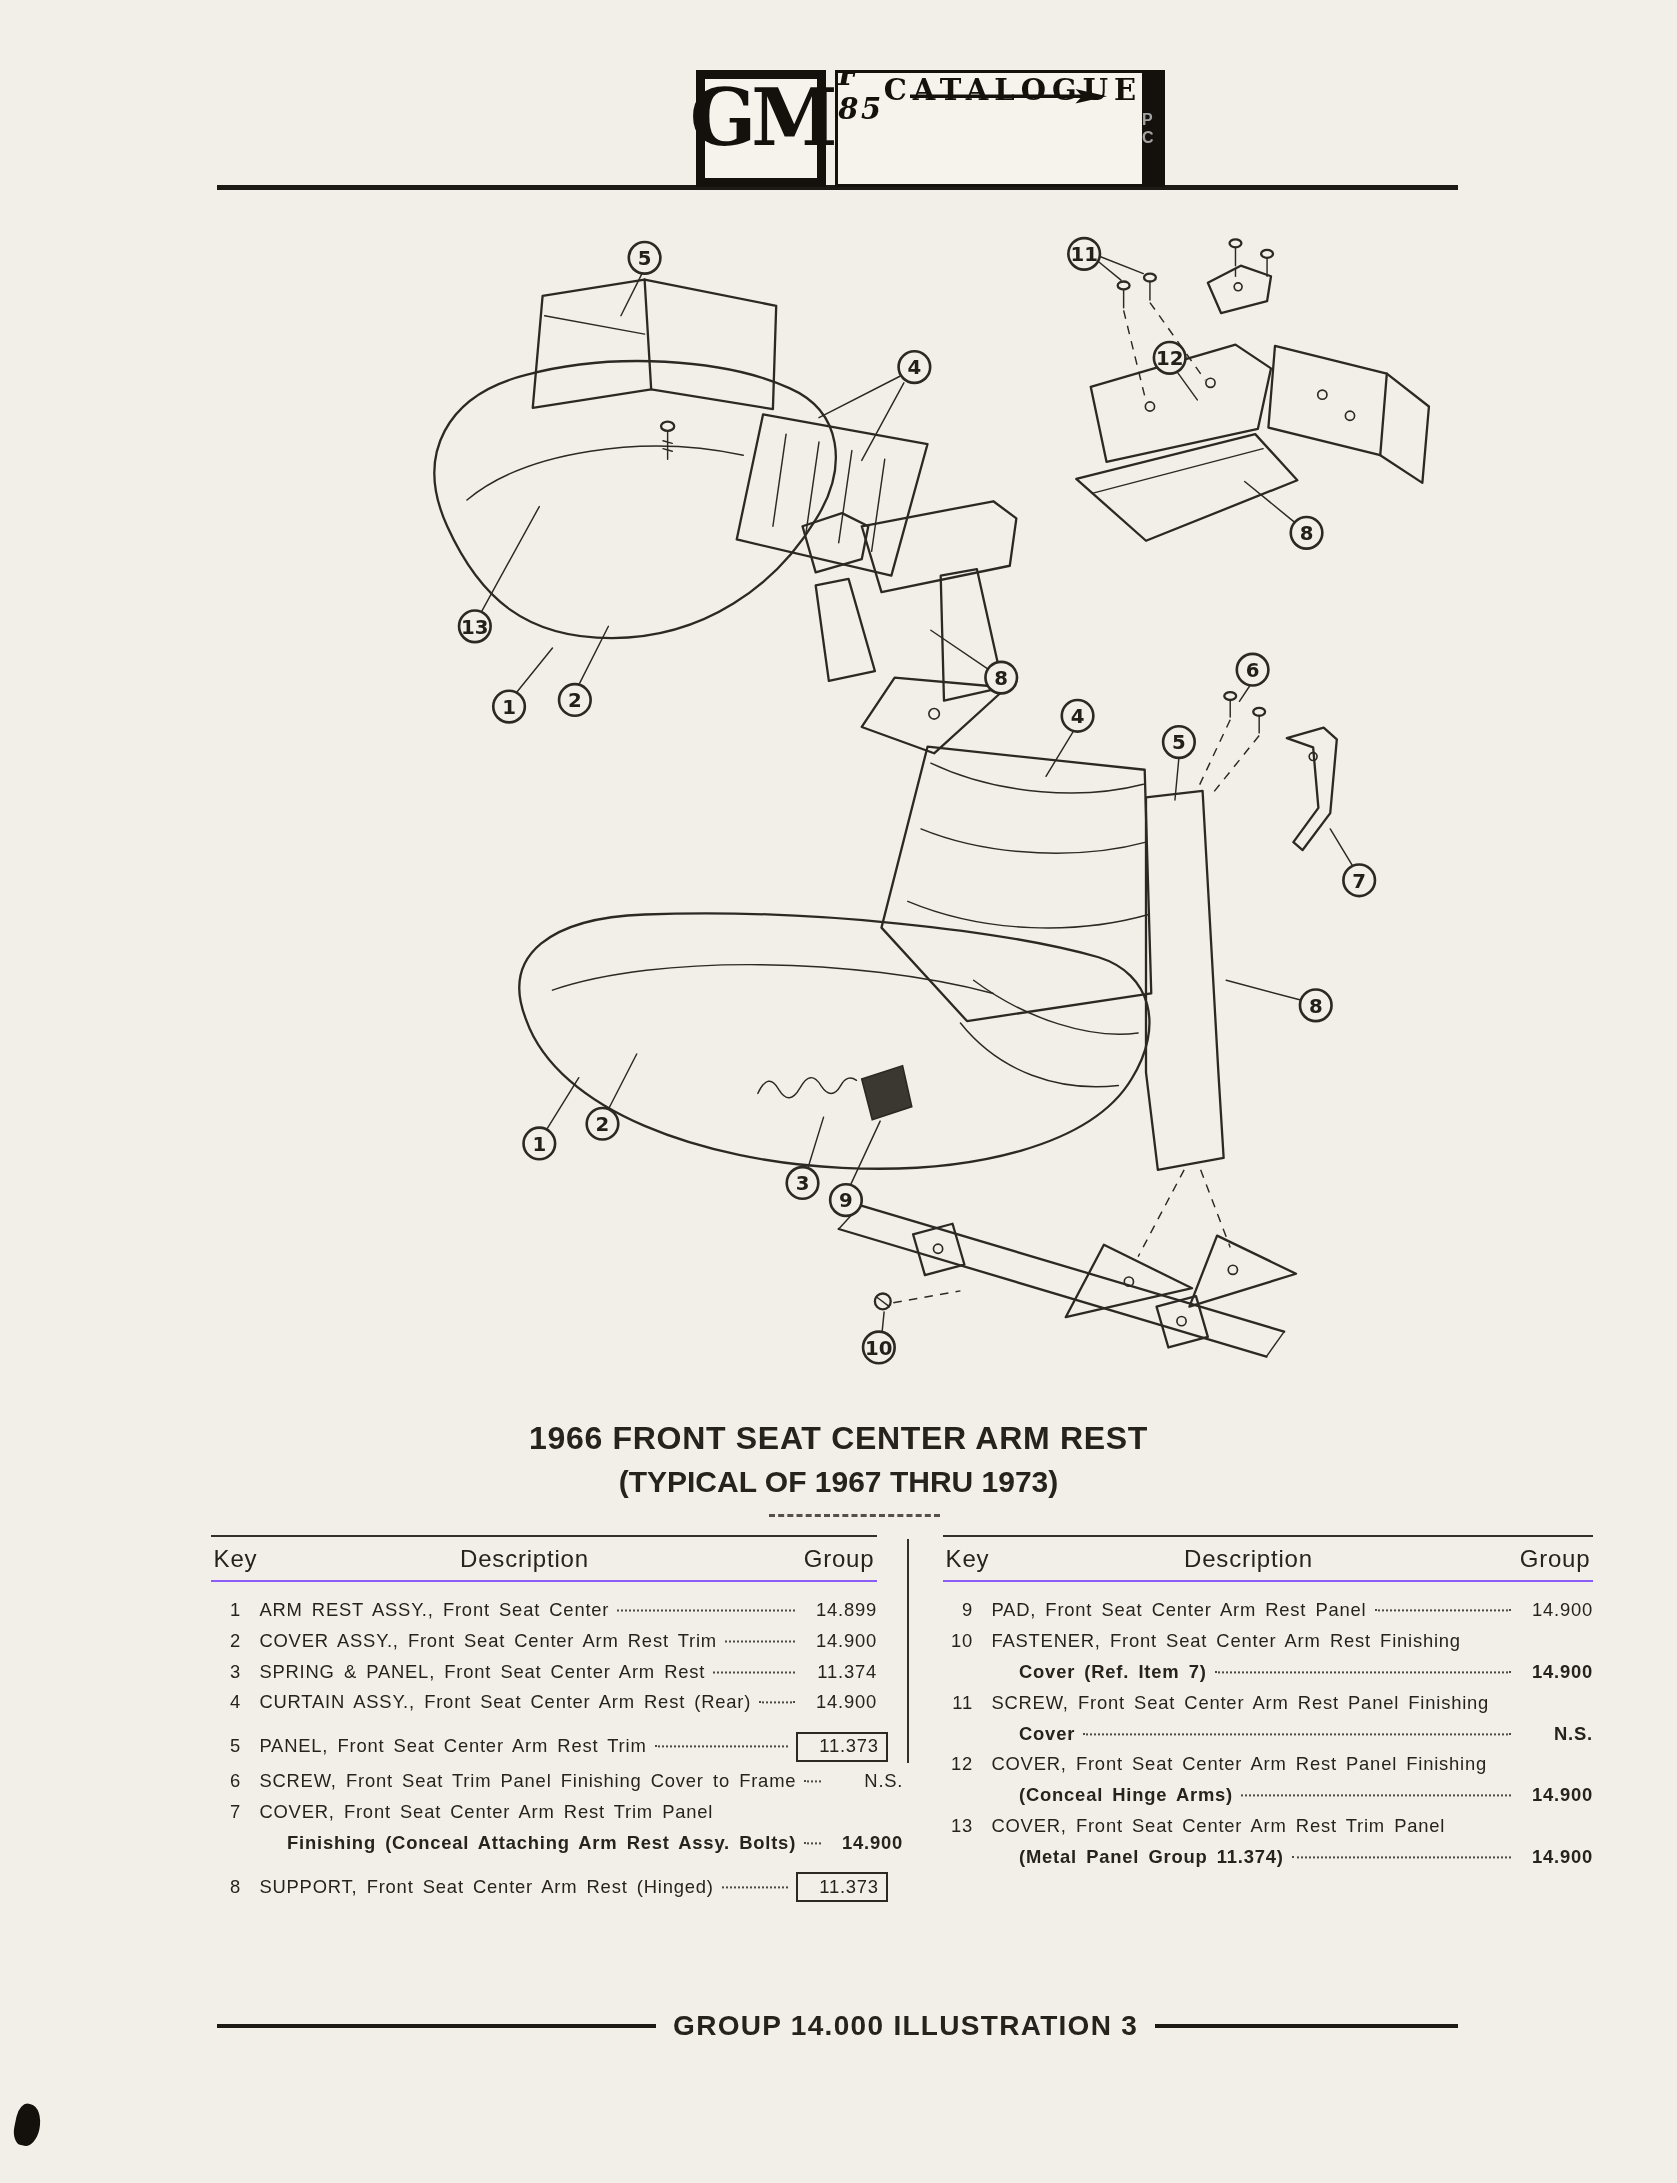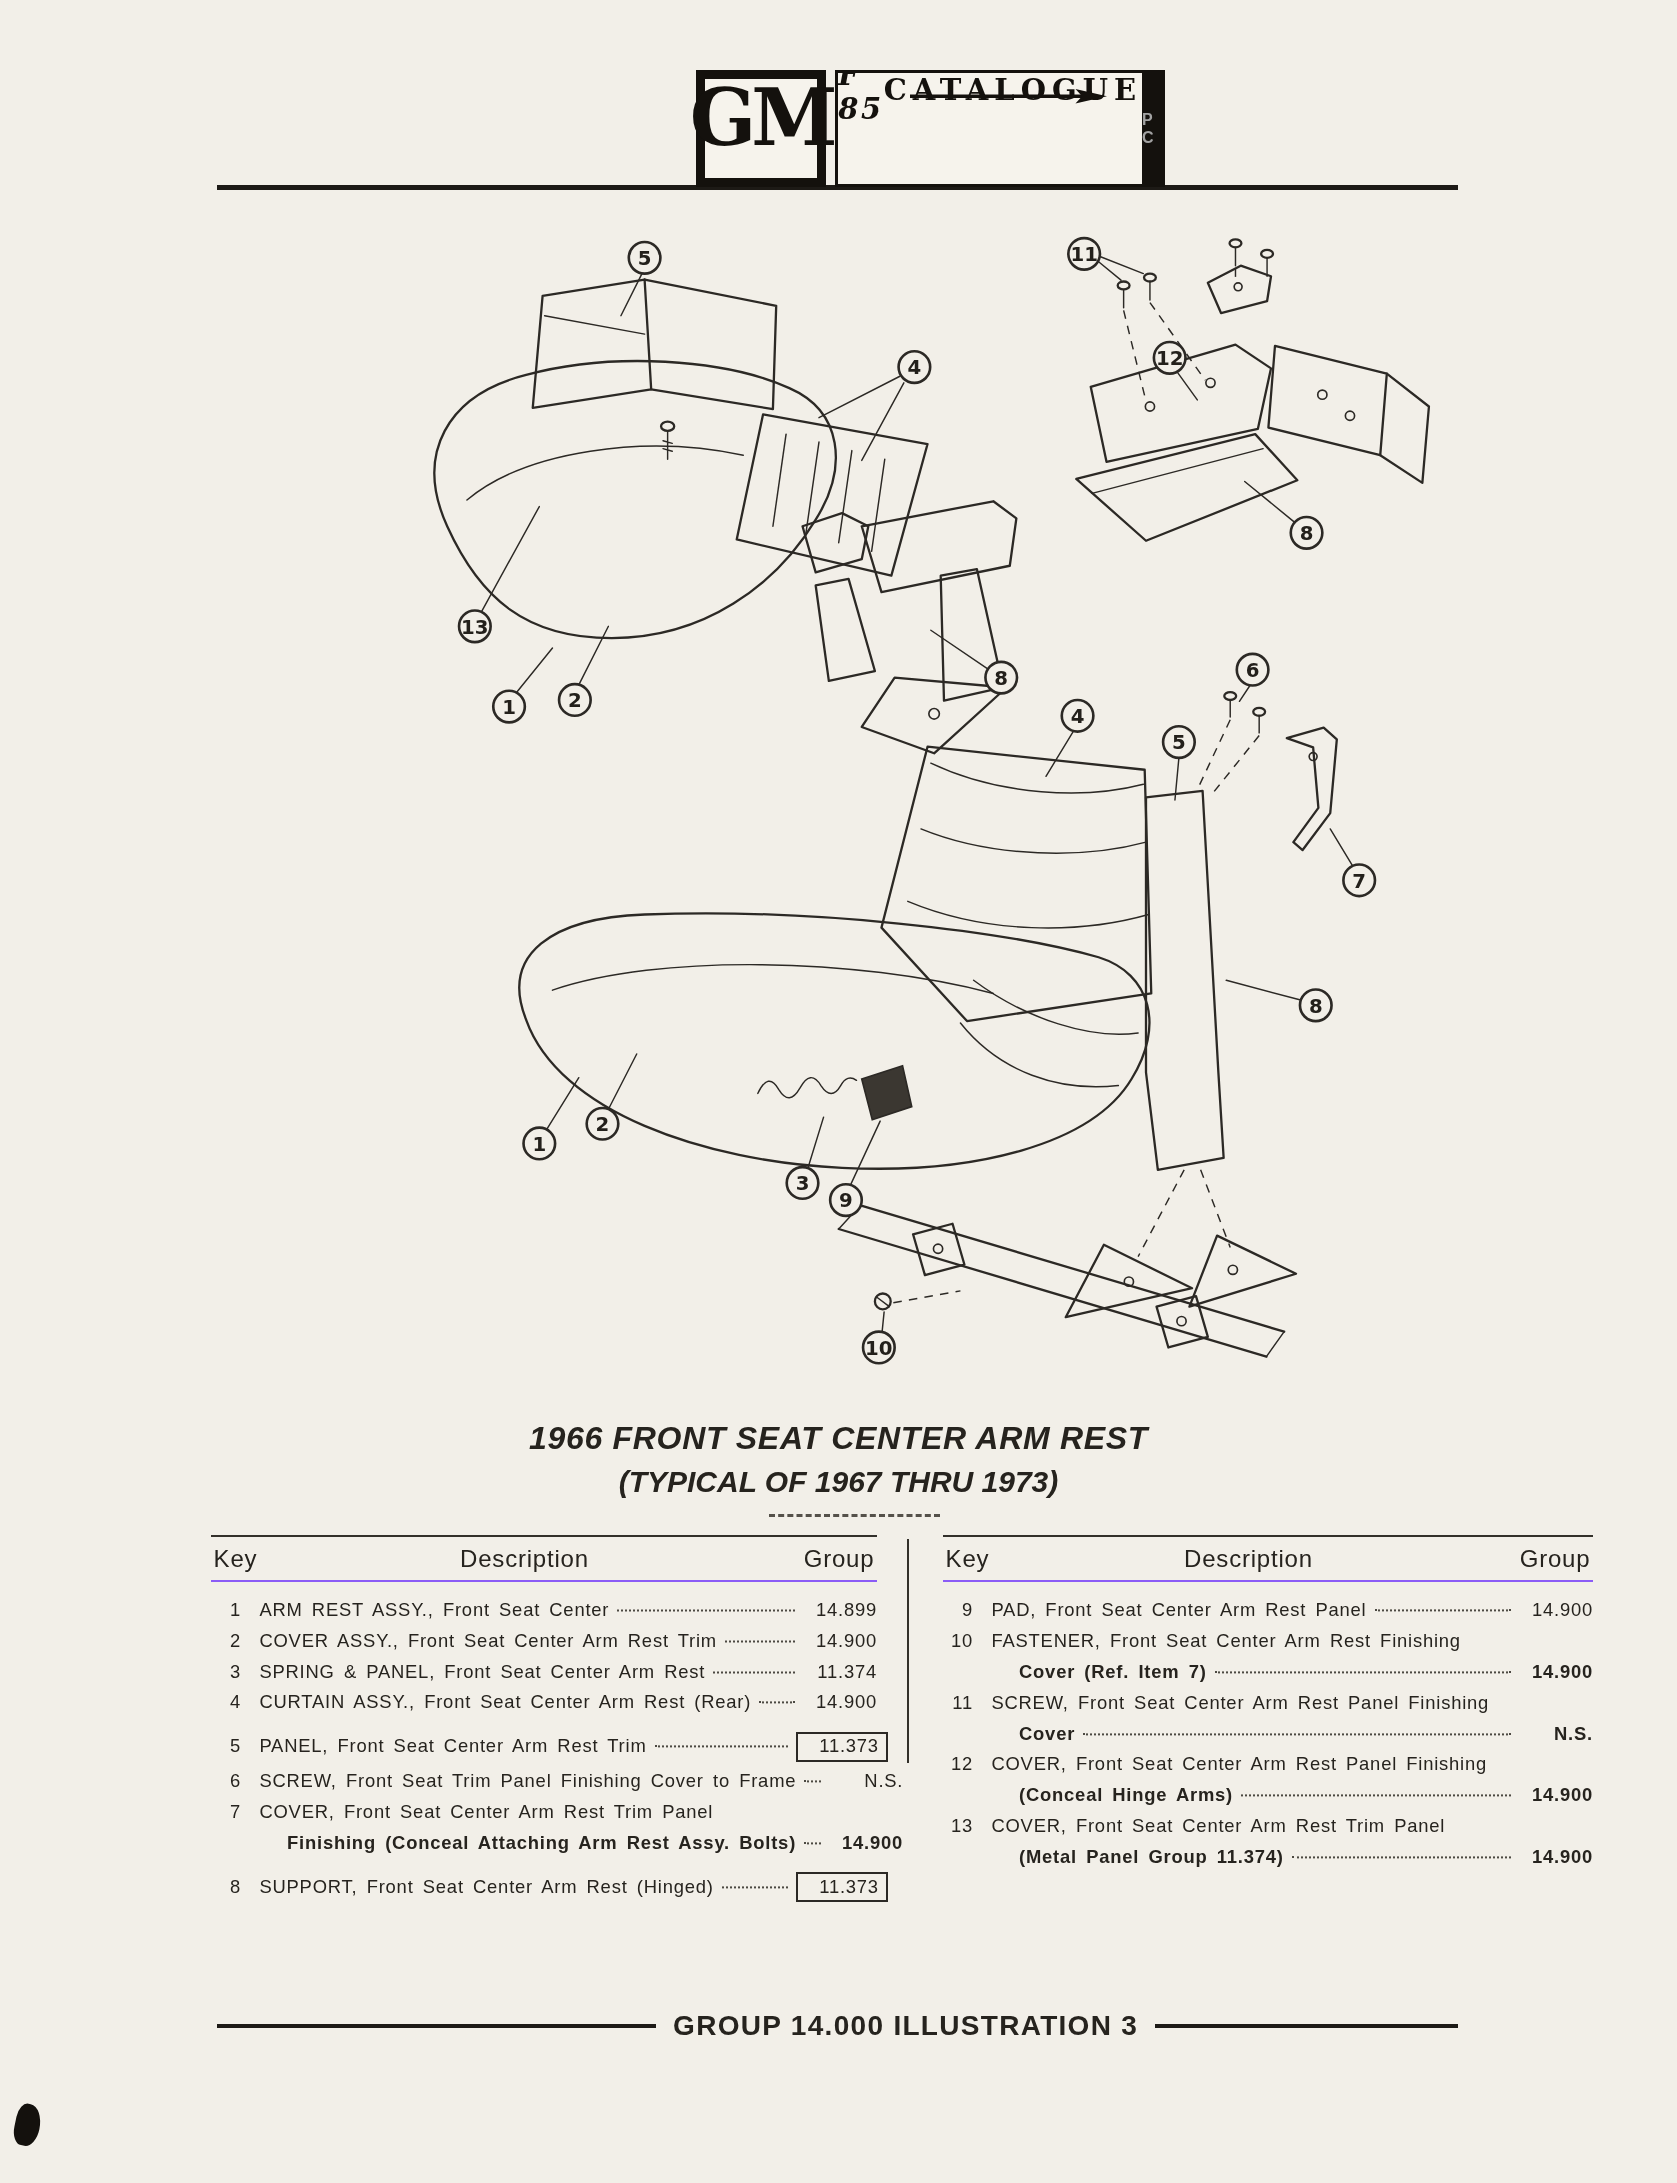--- a/index.html
+++ b/index.html
@@ -32,21 +32,21 @@
   .diagrams { position:absolute; left:184px; top:217px; width:1316px; height:1191px; }
   .ln   { fill:none; stroke:#2c2925; stroke-width:3.5; stroke-linecap:round; stroke-linejoin:round; }
   .lnthin { fill:none; stroke:#2c2925; stroke-width:2.2; stroke-linecap:round; }
   .dash { fill:none; stroke:#2c2925; stroke-width:2.2; stroke-dasharray:13 11; }
   .hole { fill:none; stroke:#2c2925; stroke-width:2.5; }
   .darkfill { fill:#3b3731; stroke:#2c2925; stroke-width:2.5; }
   .co  { fill:#f2efe8; stroke:#2c2925; stroke-width:4; }
   .cot { font-family:"DejaVu Sans", sans-serif; font-weight:bold; font-size:30px; text-anchor:middle; fill:#23201b; }
 
   
-  .fig-title { position:absolute; left:0; width:1677px; top:1420px; text-align:center;font-style:italic; }
+  .fig-title { position:absolute; left:0; width:1677px; top:1420px; text-align:center; }
   .fig-title .t1 { font-size:32px; font-weight:bold; letter-spacing:0.7px; }
   .fig-title .t2 { font-size:30px; font-weight:bold; margin-top:8px; }
   .dash-mark { position:absolute; left:769px; top:1514px; width:171px; border-top:3.3px dashed #55514a; }
 
   
   .pcol { position:absolute; top:1535px; font-size:18.4px; letter-spacing:0.8px; word-spacing:3.3px; }
   .pcol-left  { left:211px;  width:666px; }
   .pcol-right { left:943px; width:650px; }
   .vdivider { position:absolute; left:907px; top:1539px; width:2px; height:224px; background:#33302a; }
   .thead { display:flex; align-items:baseline; border-top:2.6px solid #33302a; border-bottom:2px solid #8b5cf6; padding:8px 2.6px 6.6px; font-size:24px; }

